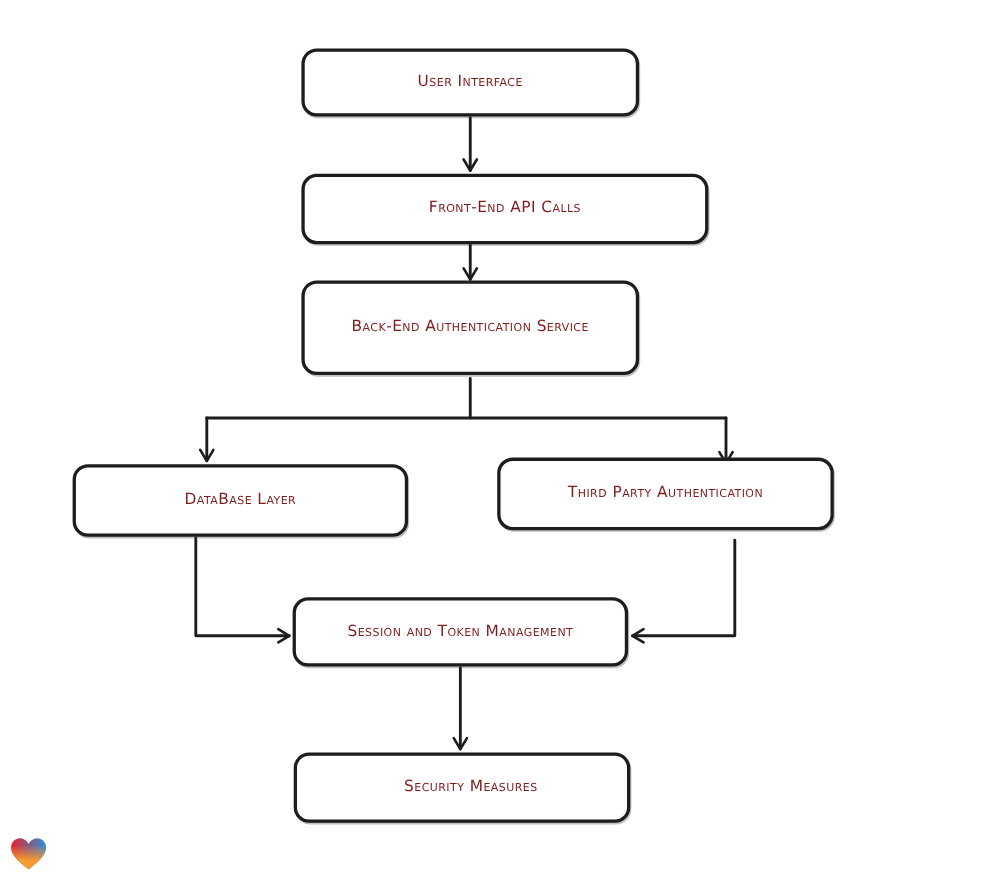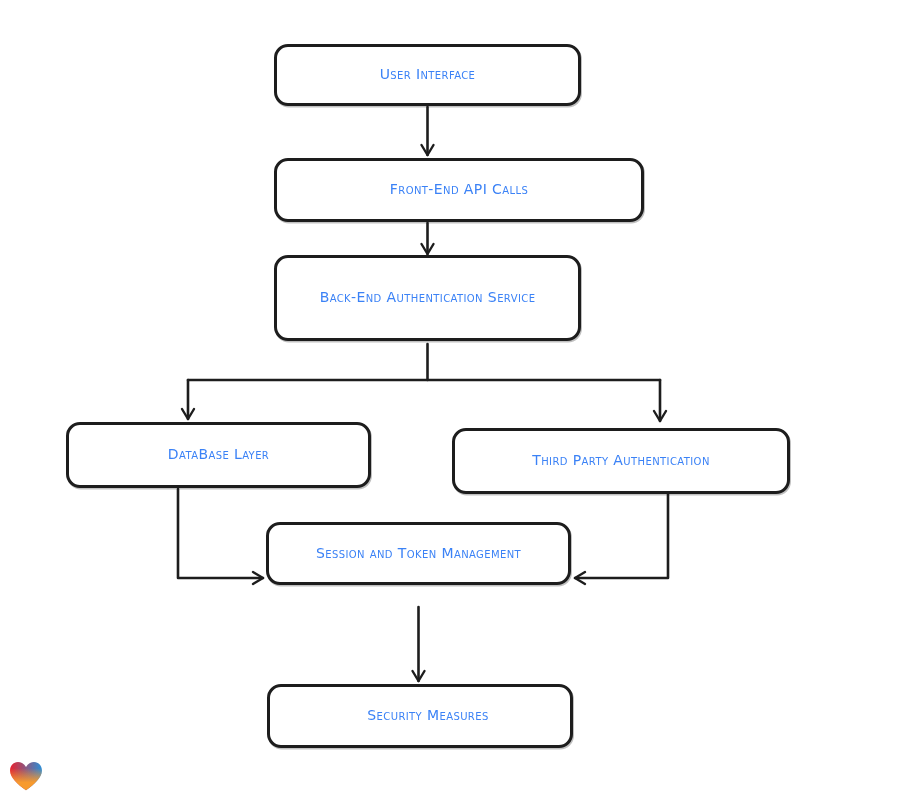--- a/index.html
+++ b/index.html
@@ -33,30 +33,30 @@
     display: flex;
     align-items: center;
     justify-content: center;
     text-align: center;
   }
   .node .label {
     display: inline-block;
     font-size: 14px;
     line-height: 1.55;
     letter-spacing: 0.4px;
-    color: #3b82f6;
+    color: #7f1d1d;
     font-variant: small-caps;
     font-weight: 500;
   }
   .node-1 { left: 274px; top: 44px;  width: 307px; height: 62px; }
   .node-2 { left: 274px; top: 158px; width: 370px; height: 64px; }
   .node-3 { left: 274px; top: 255px; width: 307px; height: 86px; }
   .node-4 { left: 66px;  top: 422px; width: 305px; height: 66px; }
-  .node-5 { left: 452px; top: 428px; width: 338px; height: 66px; }
-  .node-6 { left: 266px; top: 522px; width: 305px; height: 63px; }
+  .node-5 { left: 452px; top: 416px; width: 306px; height: 66px; }
+  .node-6 { left: 266px; top: 543px; width: 305px; height: 63px; }
   .node-7 { left: 267px; top: 684px; width: 306px; height: 64px; padding-left: 16px; }
   .node-3 .label { max-width: 250px; }
   .node-6 .label { max-width: 210px; }
   .logo {
     position: absolute;
     left: 8px;
     top: 759px;
     width: 36px;
     height: 34px;
     cursor: pointer;

